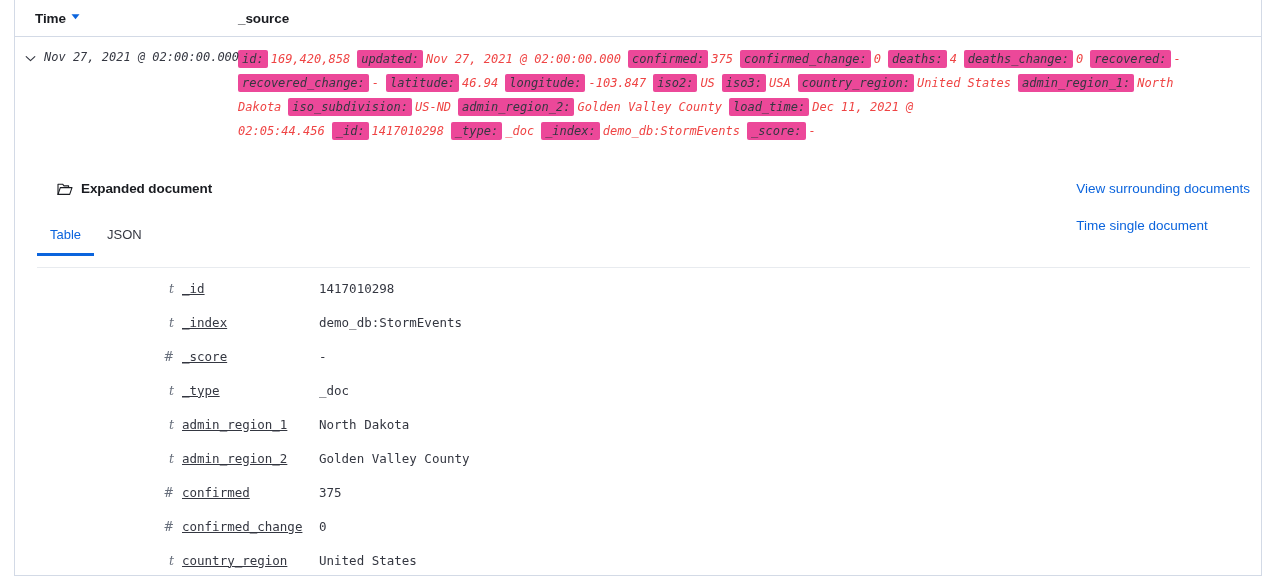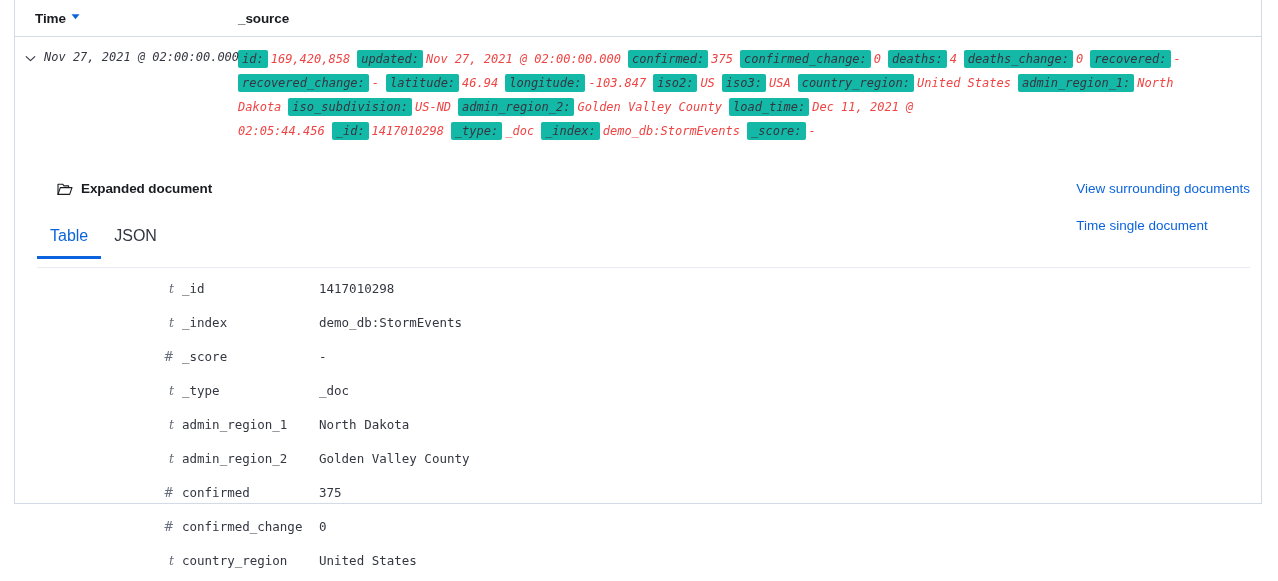--- a/index.html
+++ b/index.html
@@ -13,21 +13,21 @@
     font-family: "Liberation Sans", sans-serif;
     color: #343741;
     overflow: hidden;
   }
 
   .doc-table {
     position: absolute;
     left: 14px;
     top: 0px;
     width: 1248px;
-    height: 504px;
+    height: 576px;
     border-left: 1px solid #d3dae6;
     border-right: 1px solid #d3dae6;
     border-bottom: 1px solid #d3dae6;
     box-sizing: border-box;
     background: #ffffff;
   }
 
   
   .thead {
     height: 37px;
@@ -88,21 +88,21 @@
     margin-left: 223px;
     padding-top: 10px;
     padding-right: 10px;
     font-family: "DejaVu Sans Mono", "Liberation Mono", monospace;
     font-size: 12px;
     line-height: 24px;
     color: #343741;
     word-spacing: 0px;
   }
   .src-key {
-    background: #14b8a6;
+    background: #ec4899;
     border-radius: 2px;
     padding: 2px 4px 2px 4px;
     color: #343741;
     margin-right: 3px;
   }
   .src-val {
     margin-right: 7px;
     color: #ef4444;
   }
 
@@ -157,21 +157,21 @@
     position: absolute;
     left: 22px;
     top: 72px;
     right: 11px;
     height: 40px;
     border-bottom: 1px solid #e8ebef;
     display: flex;
     align-items: flex-start;
   }
   .tab {
-    font-size: 16px;
+    font-size: 13px;
     padding: 0 13px 13px 13px;
     cursor: pointer;
     color: #343741;
     position: relative;
     top: 0;
   }
   .tab.active {
     color: #0b64dd;
   }
   .tab.active::after {
@@ -206,20 +206,21 @@
     vertical-align: middle;
   }
   .fr-name {
     font-family: "DejaVu Sans Mono", "Liberation Mono", monospace;
     font-size: 12.5px;
     color: #343741;
     vertical-align: middle;
     padding-left: 0px;
     width: 135px;
     white-space: nowrap;
+    text-decoration: underline;
   }
   .fr-value {
     font-family: "DejaVu Sans Mono", "Liberation Mono", monospace;
     font-size: 12.5px;
     color: #343741;
     vertical-align: middle;
     white-space: nowrap;
   }
 </style>
 </head>

